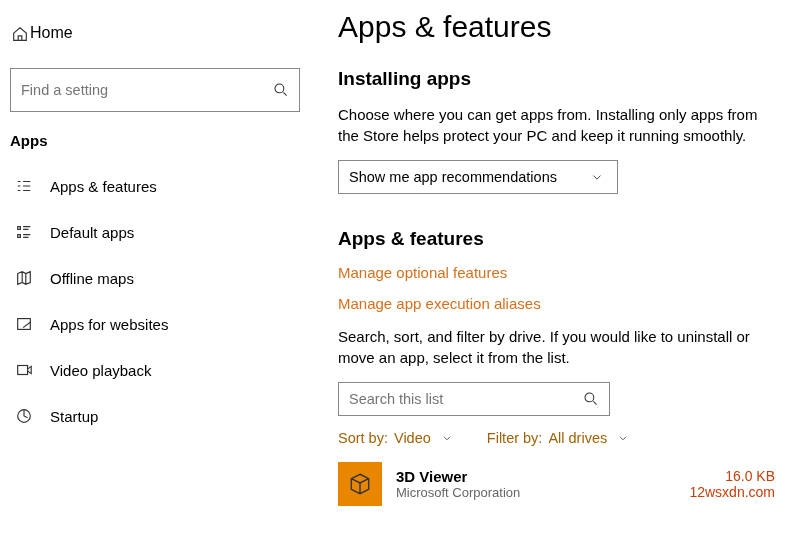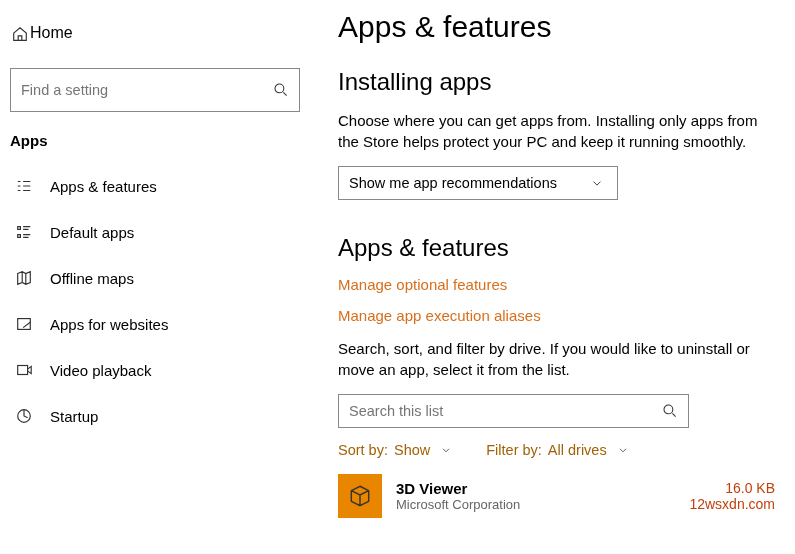--- a/index.html
+++ b/index.html
@@ -6,25 +6,25 @@
     body { width: 795px; height: 554px; background: #fff; color: #000; display: flex; overflow: hidden; }
     .sidebar { width: 310px; padding: 18px 0 0 0; }
     .home-row { display: flex; align-items: flex-start; padding: 6px 10px; gap: 0; margin-bottom: 18px; cursor: pointer; }
     .ic { width: 20px; height: 20px; display: inline-flex; align-items: center; justify-content: center; }
     .search-wrap { margin: 0 10px 20px 10px; border: 1px solid #888; height: 44px; display: flex; align-items: center; padding: 0 8px 0 10px; }
     .search-wrap input { border: none; outline: none; flex: 1; font-size: 14.5px; background: transparent; }
     .section-title { font-weight: 600; font-size: 15px; margin: 0 10px 14px 10px; }
     .nav-item { display: flex; align-items: center; gap: 16px; height: 46px; padding: 0 14px; cursor: pointer; font-size: 15px; }
     .main { flex: 1; padding: 10px 20px 0 28px; overflow: hidden; }
     h1 { font-weight: 400; font-size: 30px; margin-bottom: 24px; }
-    h2 { font-weight: 400; font-size: 24px; margin-bottom: 14px; }
+    h2 { font-weight: 700; font-size: 19px; margin-bottom: 14px; }
     .desc { font-size: 15px; line-height: 1.4; margin-bottom: 14px; }
     .dropdown { border: 1px solid #888; height: 34px; width: 280px; display: flex; align-items: center; justify-content: space-between; padding: 0 10px; font-size: 14.5px; cursor: pointer; margin-bottom: 34px; }
     .link { color: #d76f1c; font-size: 15px; cursor: pointer; margin-bottom: 14px; display: block; }
-    .search2 { border: 1px solid #888; height: 34px; width: 351px; display: flex; align-items: center; padding: 0 8px 0 10px; margin-bottom: 12px; }
+    .search2 { border: 1px solid #888; height: 34px; width: 272px; display: flex; align-items: center; padding: 0 8px 0 10px; margin-bottom: 12px; }
     .search2 input { border: none; outline: none; flex: 1; font-size: 14.5px; background: transparent; }
     .sort-row { display: flex; gap: 30px; font-size: 14.5px; color: #a16207; margin-bottom: 14px; }
     .sort-part { display: flex; align-items: center; gap: 6px; cursor: pointer; }
     .app-row { display: flex; align-items: center; gap: 14px; }
     .app-icon { width: 44px; height: 44px; background: #e98600; display: flex; align-items: center; justify-content: center; }
     .app-info { flex: 1; }
     .app-name { font-size: 15px; font-weight: bold; }
     .app-pub { font-size: 13px; color: #666; }
     .app-meta { text-align: right; font-size: 14px; color: #c2410c; }
     svg { stroke: #333; fill: none; stroke-width: 1.3; }
@@ -132,21 +132,21 @@
       <svg viewBox="0 0 20 20" width="16" height="16">
           <circle cx="8" cy="8" r="5.5"></circle>
           <path d="M13 13 L17 17"></path>
         </svg>
     </span>
   </div>
 
   <div class="sort-row">
     <div class="sort-part">
       <span>Sort by:</span>
-      <span>Show</span>
+      <span>Video</span>
       <span class="ic">
         <svg viewBox="0 0 20 20" width="12" height="12">
             <path d="M5 8 L10 13 L15 8"></path>
           </svg>
       </span>
     </div>
     <div class="sort-part">
       <span>Filter by:</span>
       <span>All drives</span>
       <span class="ic">

